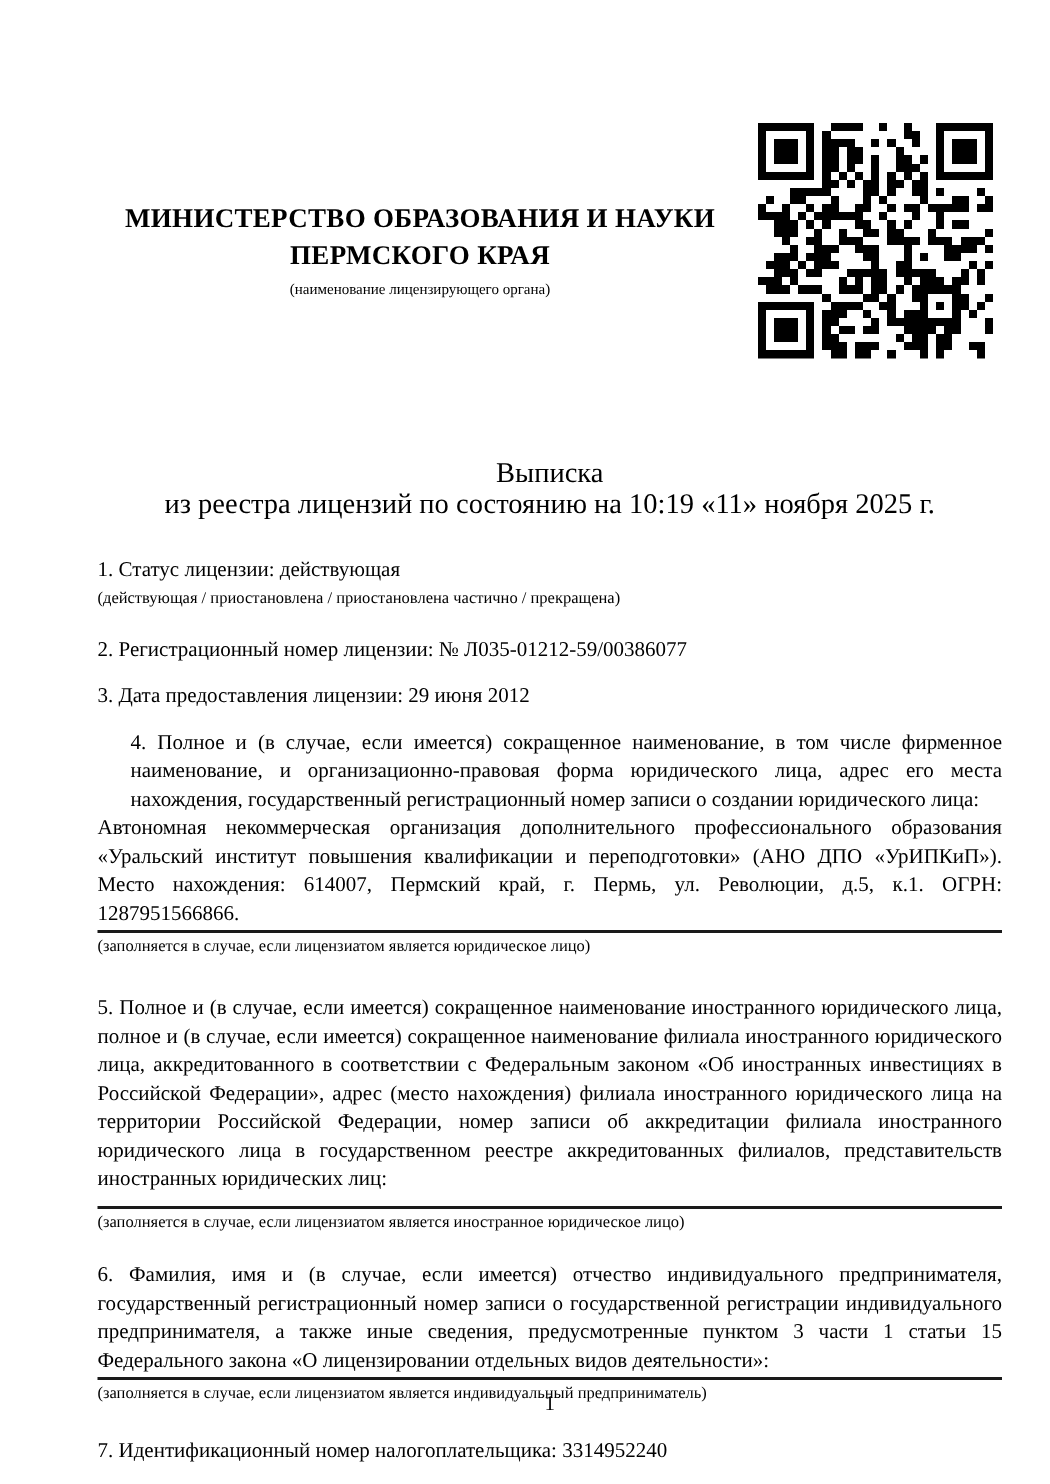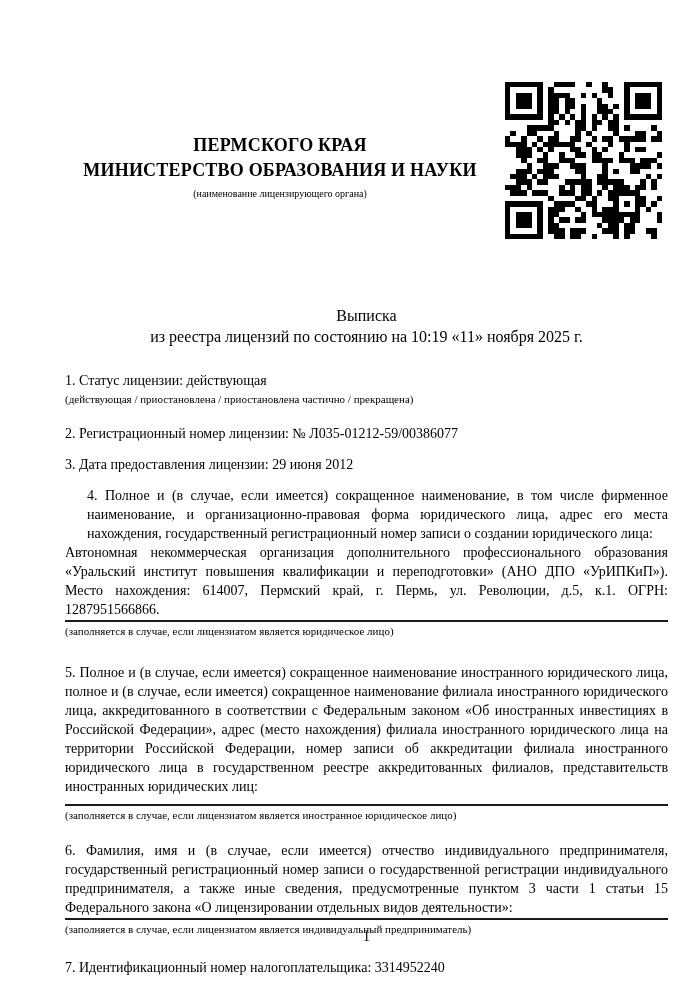--- a/index.html
+++ b/index.html
@@ -39,21 +39,21 @@
     position: absolute;
     top: 82px;
     right: 38px;
     width: 157px;
     height: 157px;
   }
   .qr-wrap svg { display: block; }
   .title-block {
     margin-top: 104px;
     text-align: center;
-    font-size: 16px;
+    font-size: 19px;
     line-height: 21px;
   }
   .item {
     font-size: 14px;
     line-height: 20px;
   }
   .para {
     font-size: 14px;
     line-height: 19px;
     text-align: justify;
@@ -510,22 +510,22 @@
         <rect x="16" y="28" width="1" height="1" fill="#000000"></rect>
         <rect x="20" y="28" width="1" height="1" fill="#000000"></rect>
         <rect x="22" y="28" width="1" height="1" fill="#000000"></rect>
         <rect x="27" y="28" width="1" height="1" fill="#000000"></rect>
       </svg>
   </div>
 
   <div class="content">
 
     <div class="header-block">
+      <div class="org-name">МИНИСТЕРСТВО ОБРАЗОВАНИЯ И НАУКИ</div>
       <div class="org-name">ПЕРМСКОГО КРАЯ</div>
-      <div class="org-name">МИНИСТЕРСТВО ОБРАЗОВАНИЯ И НАУКИ</div>
       <div class="org-caption">(наименование лицензирующего органа)</div>
     </div>
 
     <div class="title-block">
       <div>Выписка</div>
       <div>из реестра лицензий по состоянию на 10:19 «11» ноября 2025 г.</div>
     </div>
 
     <div class="item mt-item1">1. Статус лицензии: действующая</div>
     <div class="caption mt-cap1">(действующая / приостановлена / приостановлена частично / прекращена)</div>

